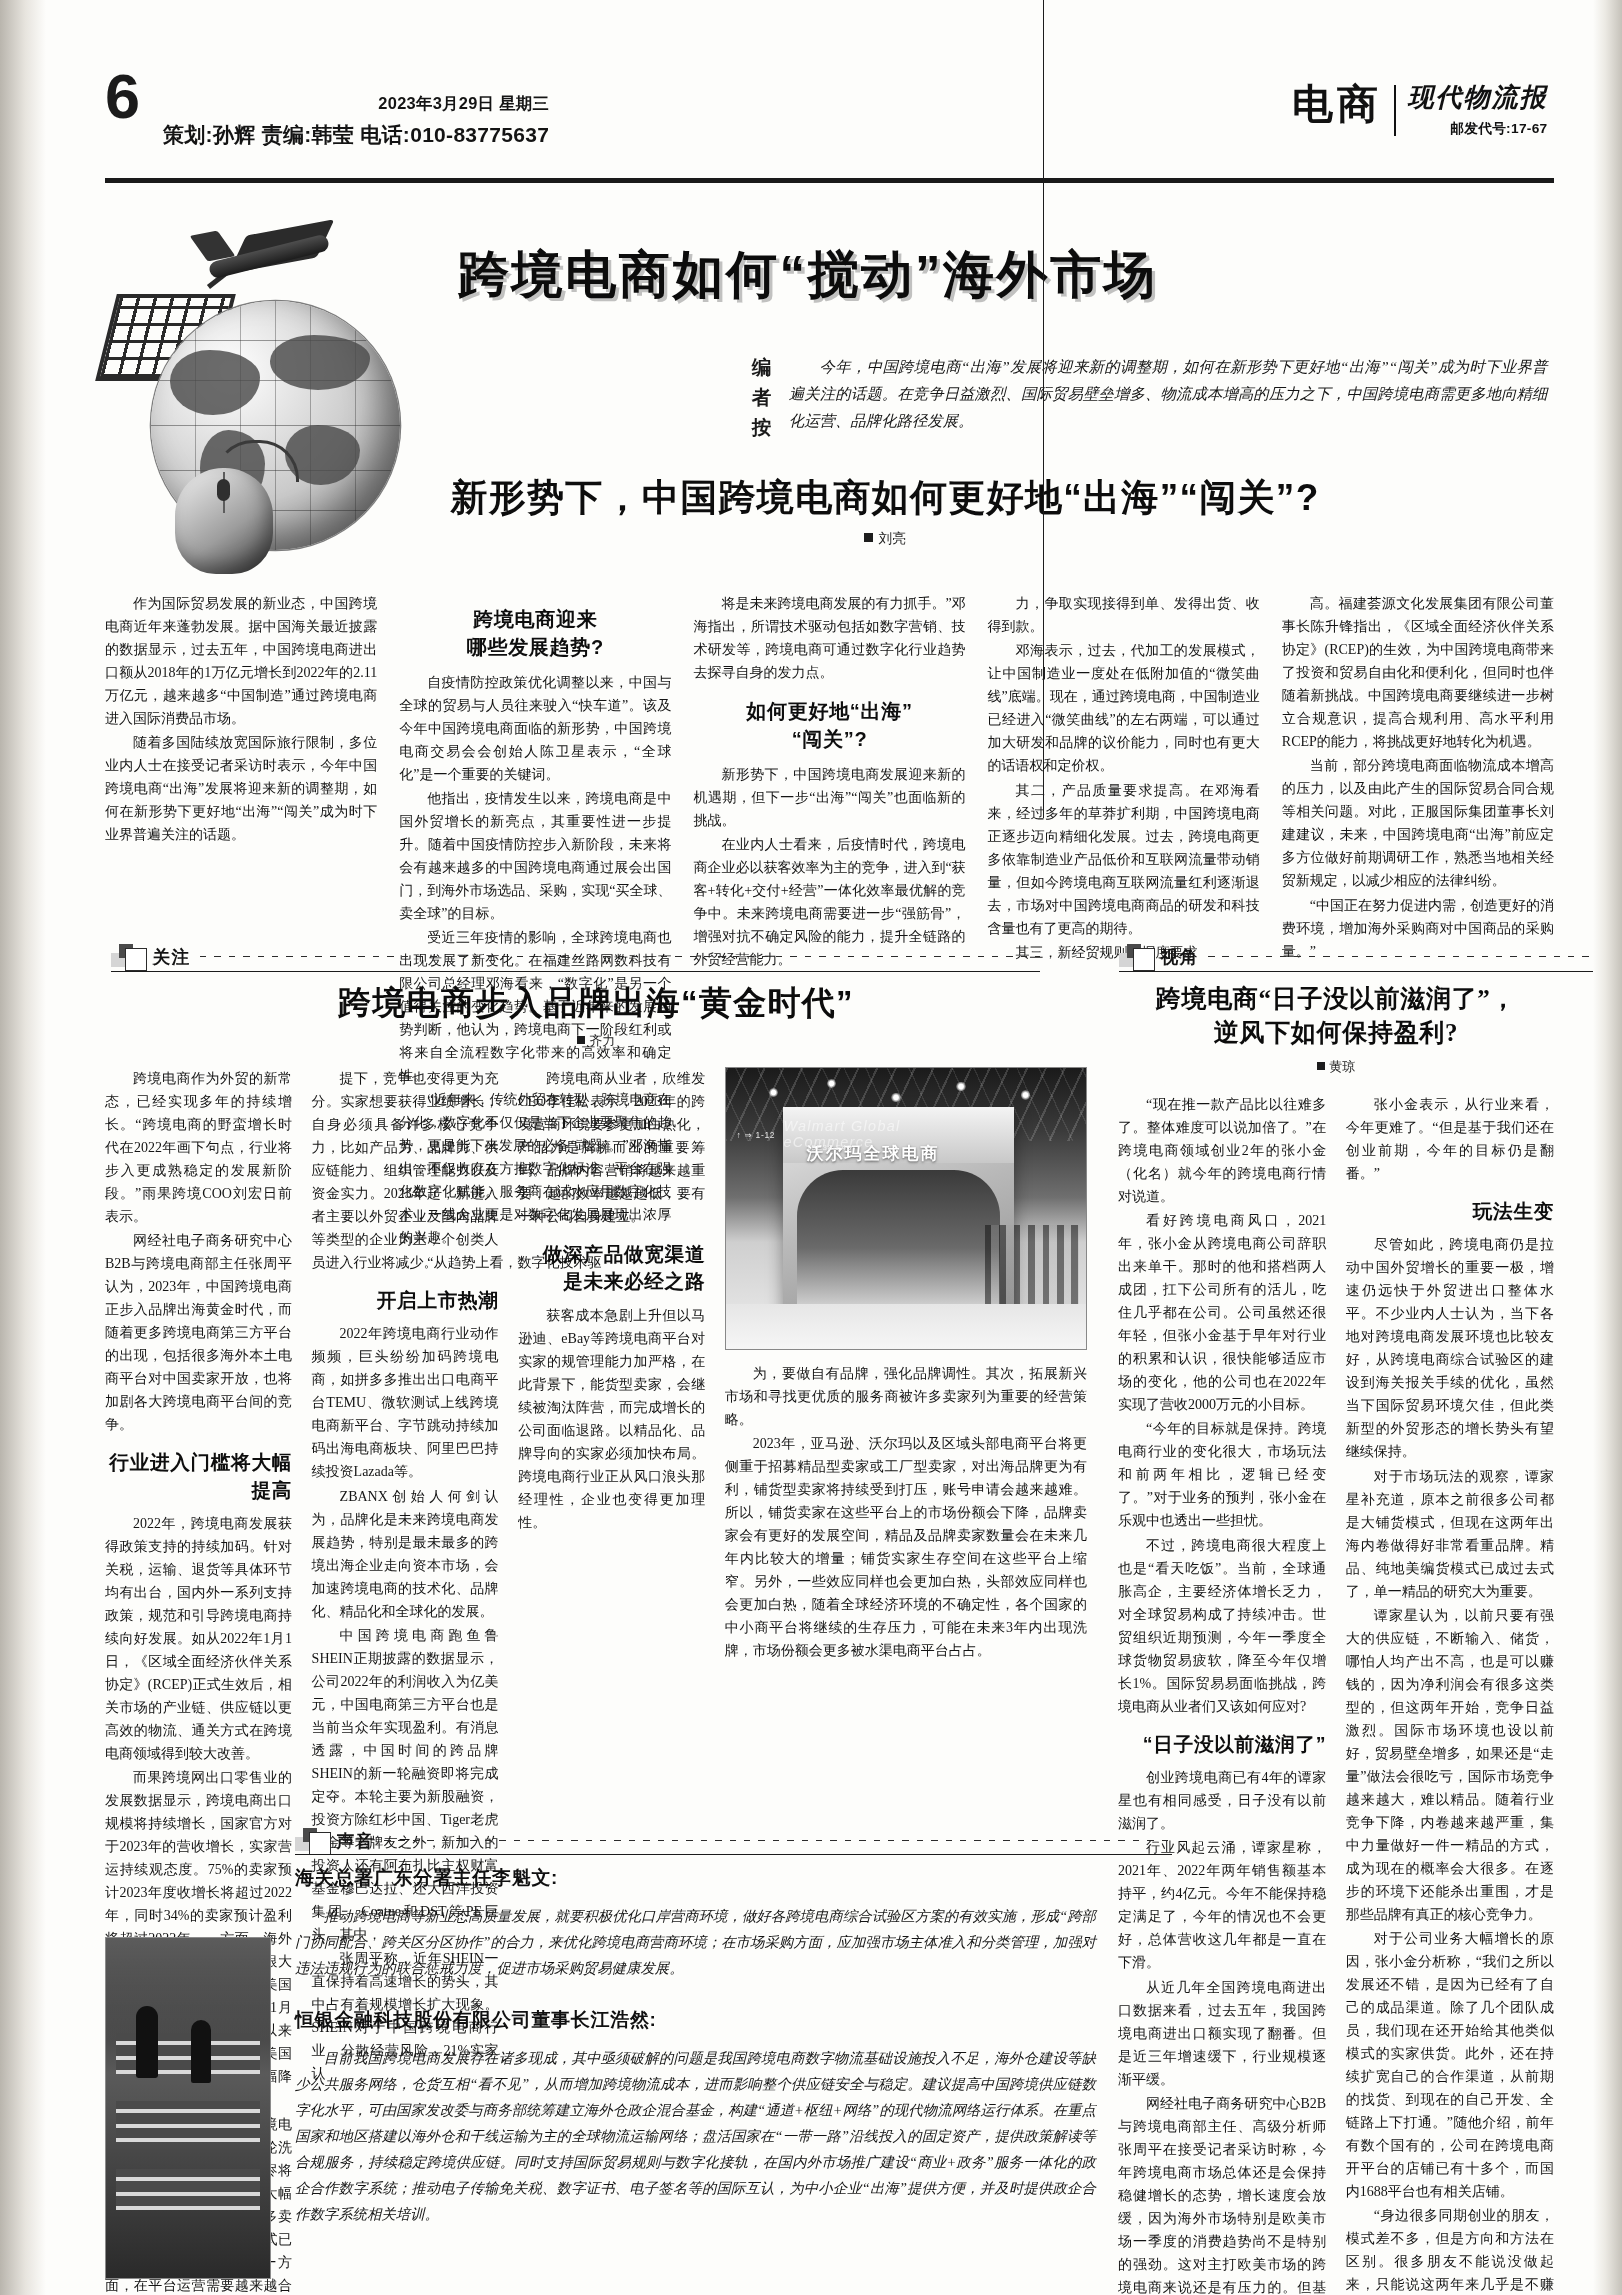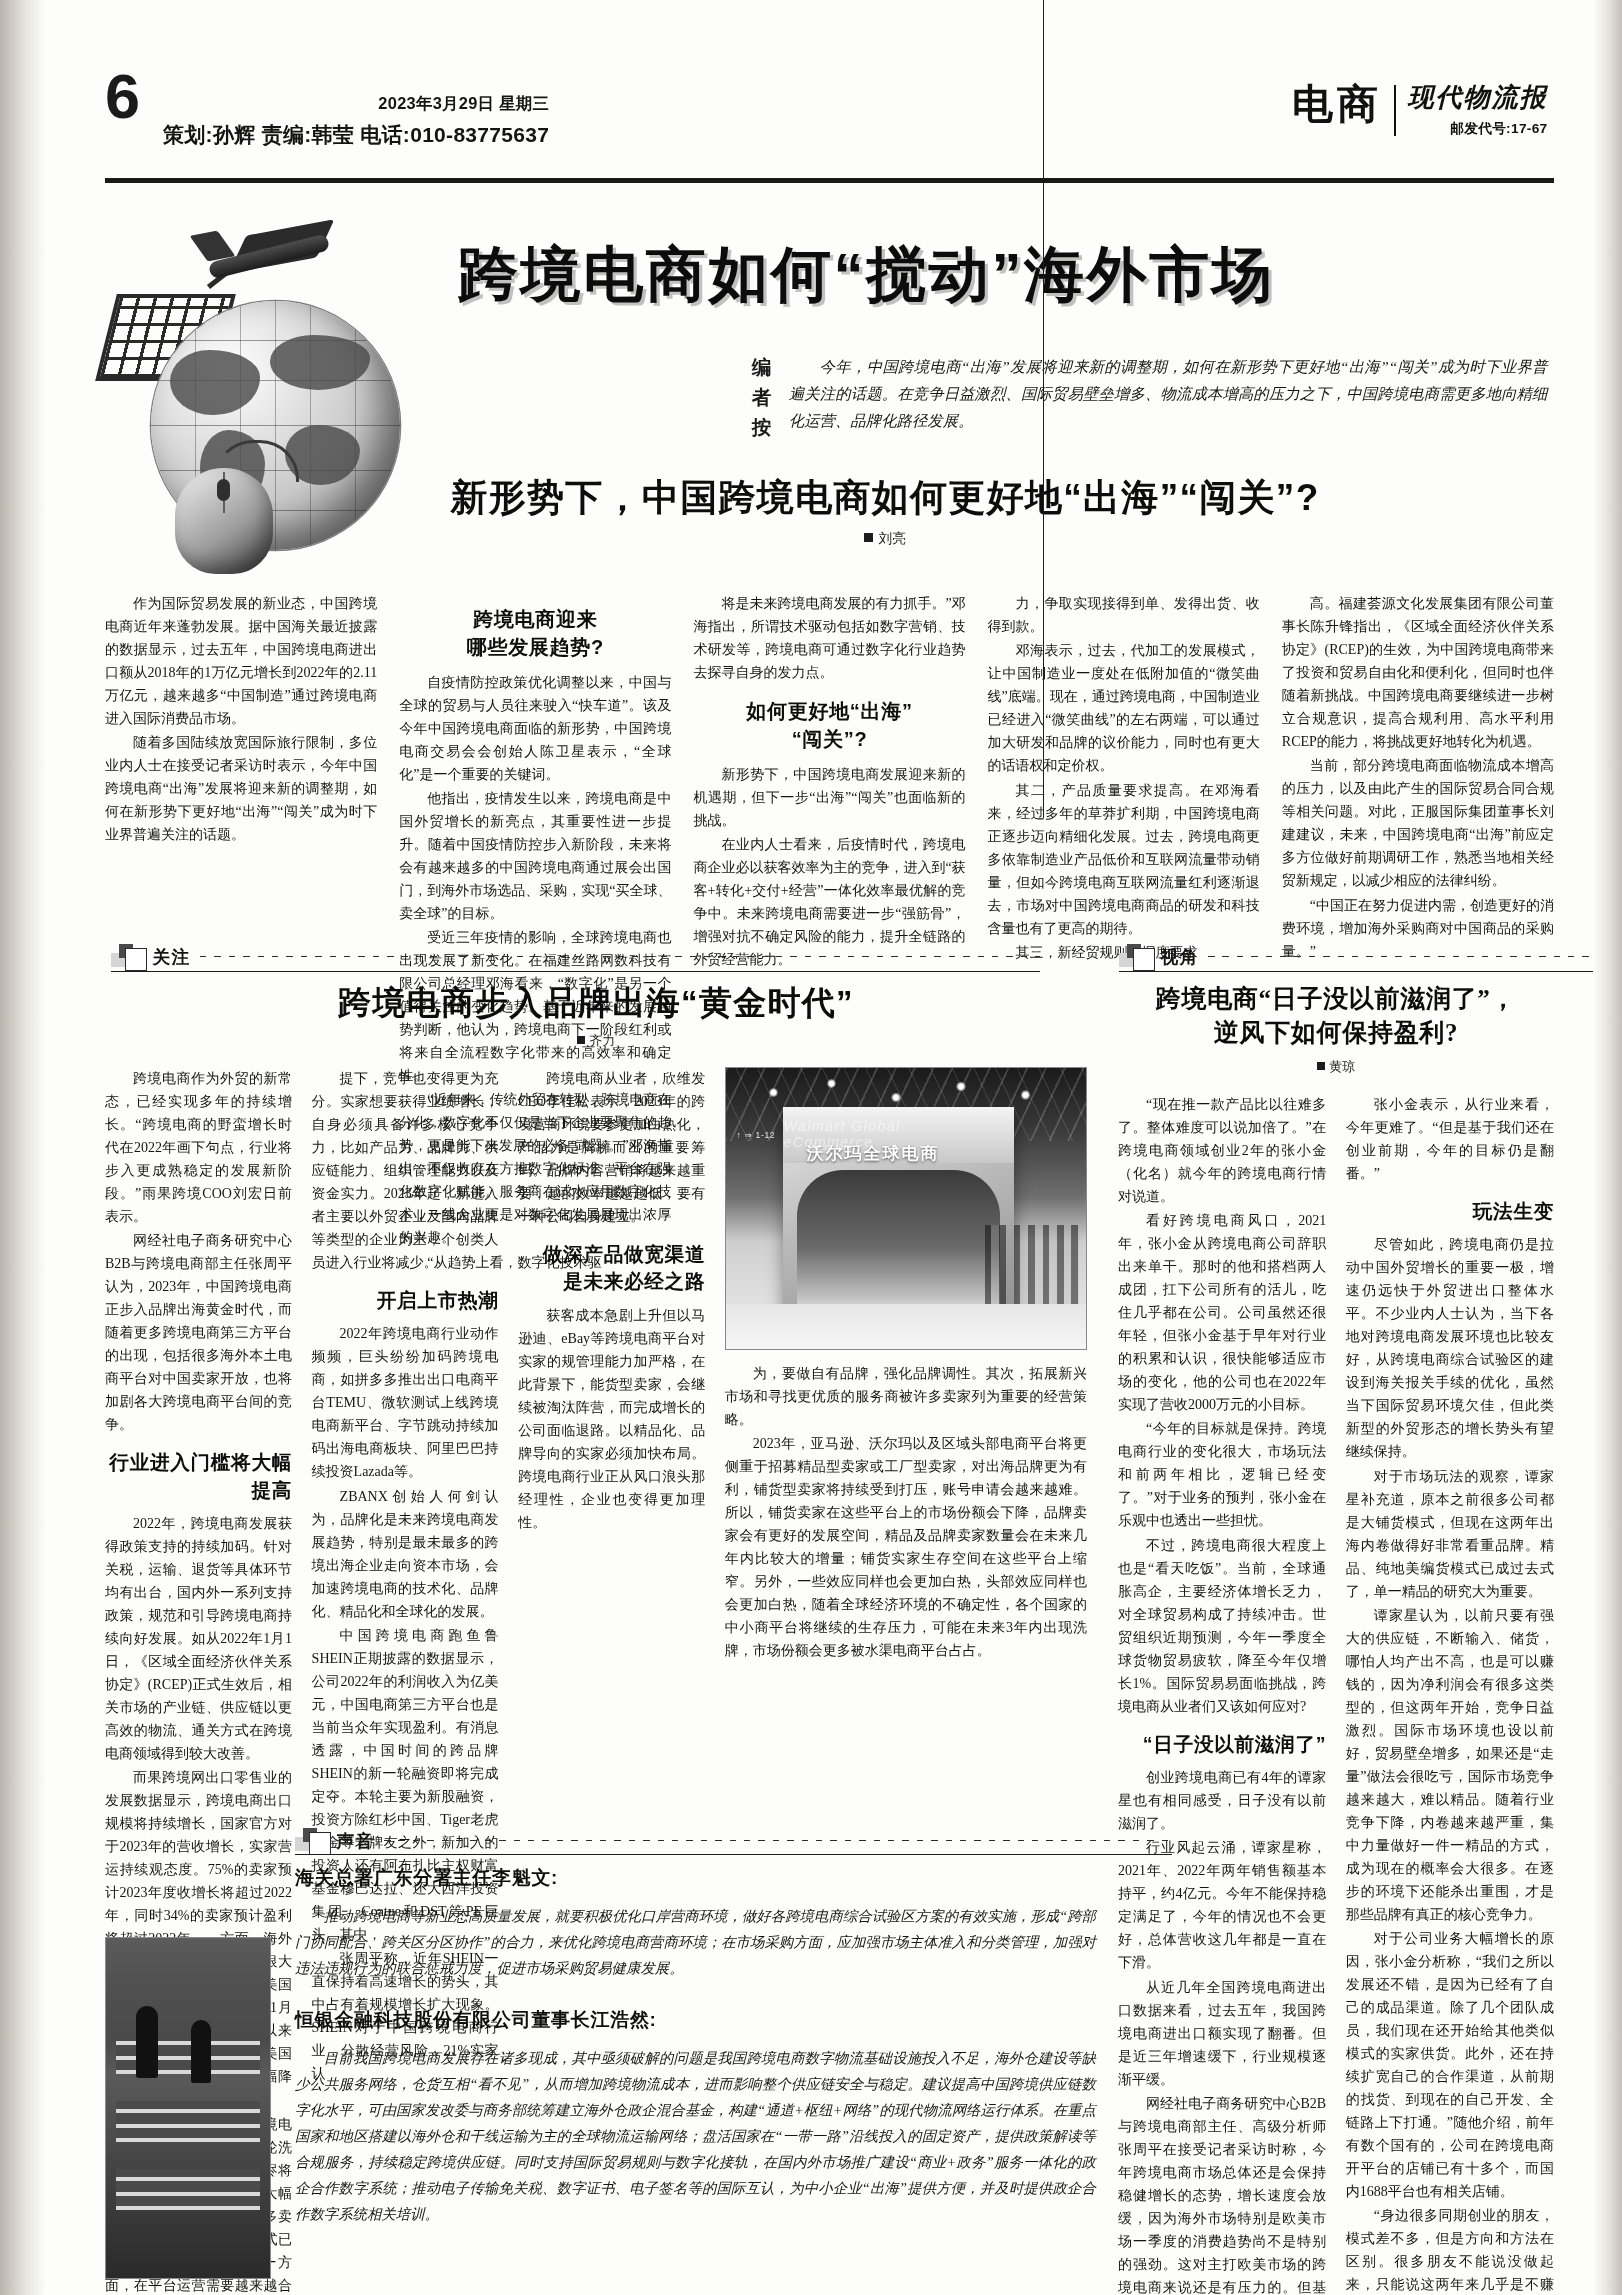--- a/index.html
+++ b/index.html
@@ -63,21 +63,21 @@
   .mouse{position:absolute;left:63px;top:243px;width:98px;height:128px;}
   .mouse .shell{position:absolute;left:0;top:22px;width:98px;height:106px;
     border-radius:48px 48px 41px 41px;background:linear-gradient(145deg,#f3f3f3,#9d9d9d 58%,#3c3c3c);
     box-shadow:inset -6.5px -9.2px 17px rgba(0,0,0,.35);}
   .mouse .split{position:absolute;left:48px;top:26px;width:2px;height:41px;background:#5d5d5d;}
   .mouse .wheel{position:absolute;left:42px;top:33px;width:13px;height:22px;border-radius:6.5px;background:#2f2f2f;}
   .mouse .cord{position:absolute;left:39px;top:-5.2px;width:79px;height:39px;
     border:3.9px solid #3a3a3a;border-bottom:none;border-radius:39px 39px 0 0;border-left-color:transparent;}
 
   .hero-head{position:absolute;left:353px;top:46px;right:16px;
-    font-family:"Liberation Sans",sans-serif;font-weight:bold;font-size:60px;line-height:65px;
+    font-family:"Liberation Sans",sans-serif;font-weight:bold;font-size:51px;line-height:65px;
     letter-spacing:2.6px;color:#0c0c0c;text-shadow:3.3px 3.3px 0 rgba(120,120,120,.45);}
   .editor-note{position:absolute;left:641px;top:157px;right:6.5px;display:flex;}
   .en-label{font-family:"Liberation Serif",serif;font-size:19.6px;line-height:30px;
     font-weight:bold;color:#1a1a1a;width:31px;text-align:center;flex:none;}
   .en-body{flex:1;font-family:"Liberation Serif",serif;font-style:italic;font-size:15.4px;
     line-height:27px;color:#151515;text-align:justify;text-indent:2em;padding-left:11.8px;}
   .hero-sub{position:absolute;left:111px;right:0;top:281px;text-align:center;
     font-family:"Liberation Sans",sans-serif;font-weight:bold;font-size:37px;line-height:42px;
     letter-spacing:1.3px;color:#0d0d0d;}
   .byline{position:absolute;left:111px;right:0;top:334px;text-align:center;

